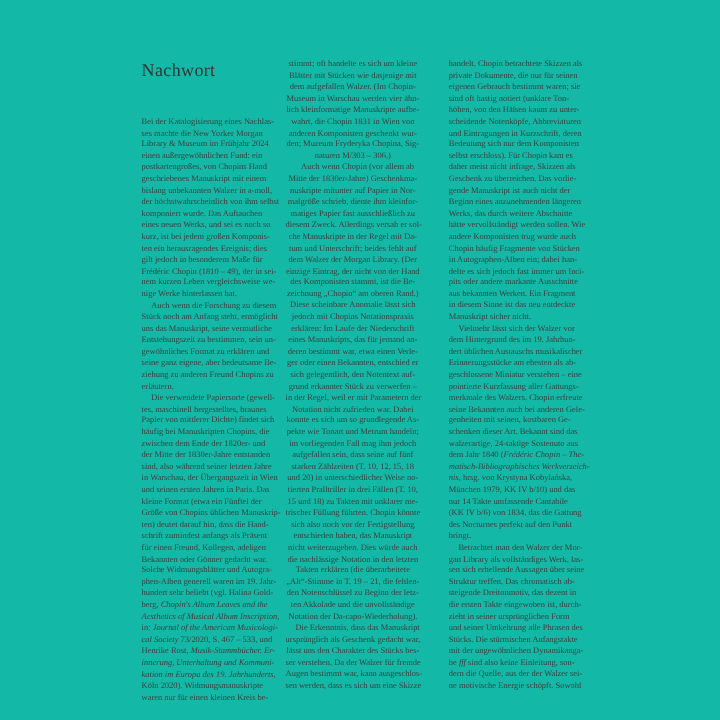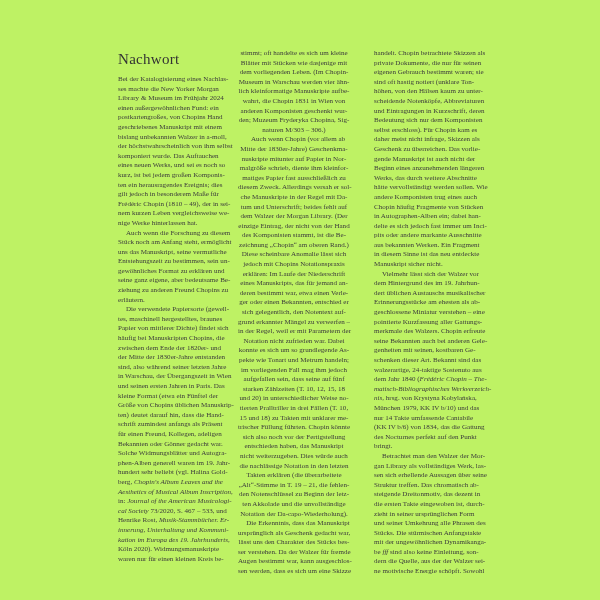--- a/index.html
+++ b/index.html
@@ -7,42 +7,42 @@
       padding: 0;
       width: 600px;
       height: 600px;
       background: #fbfaf6;
       overflow: hidden;
     }
     .page {
       position: relative;
       width: 600px;
       height: 600px;
-      background: #bef264;
+      background: #14b8a6;
       color: #3a3a3a;
       font-family: "Liberation Serif", "DejaVu Serif", serif;
     }
     .title {
       position: absolute;
       left: 118px;
       top: 51px;
       font-size: 15px;
       letter-spacing: 0.3px;
       color: #333;
       margin: 0;
       font-weight: normal;
     }
     .col {
       position: absolute;
       font-size: 7.05px;
       line-height: 9.6px;
       color: #3c3c3c;
       white-space: nowrap;
     }
-    .col-1 { left: 118px; top: 75px; width: 112px; }
+    .col-1 { left: 118px; top: 97px; width: 112px; }
     .col-2 { left: 238px; top: 49px; width: 112px; text-align: center; }
     .col-3 { left: 358px; top: 49px; width: 112px; margin-left: 16px; }
     .line { display: block; height: 9.6px; }
     .indent { padding-left: 8px; }
     .it { font-style: italic; }
     .line .seg { display: inline; }
   </style>
 </head>
 <body>
 
@@ -98,21 +98,21 @@
       <div class="line"><span class="seg"></span><span class="seg it">cal Society</span><span class="seg"> 73/2020, S. 467 – 533, und</span></div>
       <div class="line"><span class="seg">Henrike Rost, </span><span class="seg it">Musik-Stammbücher. Er-</span></div>
       <div class="line"><span class="seg"></span><span class="seg it">innerung, Unterhaltung und Kommuni-</span></div>
       <div class="line"><span class="seg"></span><span class="seg it">kation im Europa des 19. Jahrhunderts,</span></div>
       <div class="line"><span class="seg">Köln 2020). Widmungsmanuskripte</span></div>
       <div class="line"><span class="seg">waren nur für einen kleinen Kreis be-</span></div>
     </div>
   <div class="col col-2">
       <div class="line"><span class="seg">stimmt; oft handelte es sich um kleine</span></div>
       <div class="line"><span class="seg">Blätter mit Stücken wie dasjenige mit</span></div>
-      <div class="line"><span class="seg">dem vorliegenden Leben. (Im Chopin-</span></div>
+      <div class="line"><span class="seg">dem aufgefallen Walzer. (Im Chopin-</span></div>
       <div class="line"><span class="seg">Museum in Warschau werden vier ähn-</span></div>
       <div class="line"><span class="seg">lich kleinformatige Manuskripte aufbe-</span></div>
       <div class="line"><span class="seg">wahrt, die Chopin 1831 in Wien von</span></div>
       <div class="line"><span class="seg">anderen Komponisten geschenkt wur-</span></div>
       <div class="line"><span class="seg">den; Muzeum Fryderyka Chopina, Sig-</span></div>
       <div class="line"><span class="seg">naturen M/303 – 306.)</span></div>
       <div class="line indent"><span class="seg">Auch wenn Chopin (vor allem ab</span></div>
       <div class="line"><span class="seg">Mitte der 1830er-Jahre) Geschenkma-</span></div>
       <div class="line"><span class="seg">nuskripte mitunter auf Papier in Nor-</span></div>
       <div class="line"><span class="seg">malgröße schrieb, diente ihm kleinfor-</span></div>
@@ -124,21 +124,21 @@
       <div class="line"><span class="seg">einzige Eintrag, der nicht von der Hand</span></div>
       <div class="line"><span class="seg">des Komponisten stammt, ist die Be-</span></div>
       <div class="line"><span class="seg">zeichnung „Chopin“ am oberen Rand.)</span></div>
       <div class="line"><span class="seg">Diese scheinbare Anomalie lässt sich</span></div>
       <div class="line"><span class="seg">jedoch mit Chopins Notationspraxis</span></div>
       <div class="line"><span class="seg">erklären: Im Laufe der Niederschrift</span></div>
       <div class="line"><span class="seg">eines Manuskripts, das für jemand an-</span></div>
       <div class="line"><span class="seg">deren bestimmt war, etwa einen Verle-</span></div>
       <div class="line"><span class="seg">ger oder einen Bekannten, entschied er</span></div>
       <div class="line"><span class="seg">sich gelegentlich, den Notentext auf-</span></div>
-      <div class="line"><span class="seg">grund erkannter Mängel zu verwerfen –</span></div>
+      <div class="line"><span class="seg">grund erkannter Stück zu verwerfen –</span></div>
       <div class="line"><span class="seg">in der Regel, weil er mit Parametern der</span></div>
       <div class="line"><span class="seg">Notation nicht zufrieden war. Dabei</span></div>
       <div class="line"><span class="seg">konnte es sich um so grundlegende As-</span></div>
       <div class="line"><span class="seg">pekte wie Tonart und Metrum handeln;</span></div>
       <div class="line"><span class="seg">im vorliegenden Fall mag ihm jedoch</span></div>
       <div class="line"><span class="seg">aufgefallen sein, dass seine auf fünf</span></div>
       <div class="line"><span class="seg">starken Zählzeiten (T. 10, 12, 15, 18</span></div>
       <div class="line"><span class="seg">und 20) in unterschiedlicher Weise no-</span></div>
       <div class="line"><span class="seg">tierten Pralltriller in drei Fällen (T. 10,</span></div>
       <div class="line"><span class="seg">15 und 18) zu Takten mit unklarer me-</span></div>
@@ -168,21 +168,21 @@
       <div class="line"><span class="seg">scheidende Notenköpfe, Abbreviaturen</span></div>
       <div class="line"><span class="seg">und Eintragungen in Kurzschrift, deren</span></div>
       <div class="line"><span class="seg">Bedeutung sich nur dem Komponisten</span></div>
       <div class="line"><span class="seg">selbst erschloss). Für Chopin kam es</span></div>
       <div class="line"><span class="seg">daher meist nicht infrage, Skizzen als</span></div>
       <div class="line"><span class="seg">Geschenk zu überreichen. Das vorlie-</span></div>
       <div class="line"><span class="seg">gende Manuskript ist auch nicht der</span></div>
       <div class="line"><span class="seg">Beginn eines anzunehmenden längeren</span></div>
       <div class="line"><span class="seg">Werks, das durch weitere Abschnitte</span></div>
       <div class="line"><span class="seg">hätte vervollständigt werden sollen. Wie</span></div>
-      <div class="line"><span class="seg">andere Komponisten trug eines auch</span></div>
+      <div class="line"><span class="seg">andere Komponisten trug wurde auch</span></div>
       <div class="line"><span class="seg">Chopin häufig Fragmente von Stücken</span></div>
       <div class="line"><span class="seg">in Autographen-Alben ein; dabei han-</span></div>
       <div class="line"><span class="seg">delte es sich jedoch fast immer um Inci-</span></div>
       <div class="line"><span class="seg">pits oder andere markante Ausschnitte</span></div>
       <div class="line"><span class="seg">aus bekannten Werken. Ein Fragment</span></div>
       <div class="line"><span class="seg">in diesem Sinne ist das neu entdeckte</span></div>
       <div class="line"><span class="seg">Manuskript sicher nicht.</span></div>
       <div class="line indent"><span class="seg">Vielmehr lässt sich der Walzer vor</span></div>
       <div class="line"><span class="seg">dem Hintergrund des im 19. Jahrhun-</span></div>
       <div class="line"><span class="seg">dert üblichen Austauschs musikalischer</span></div>

